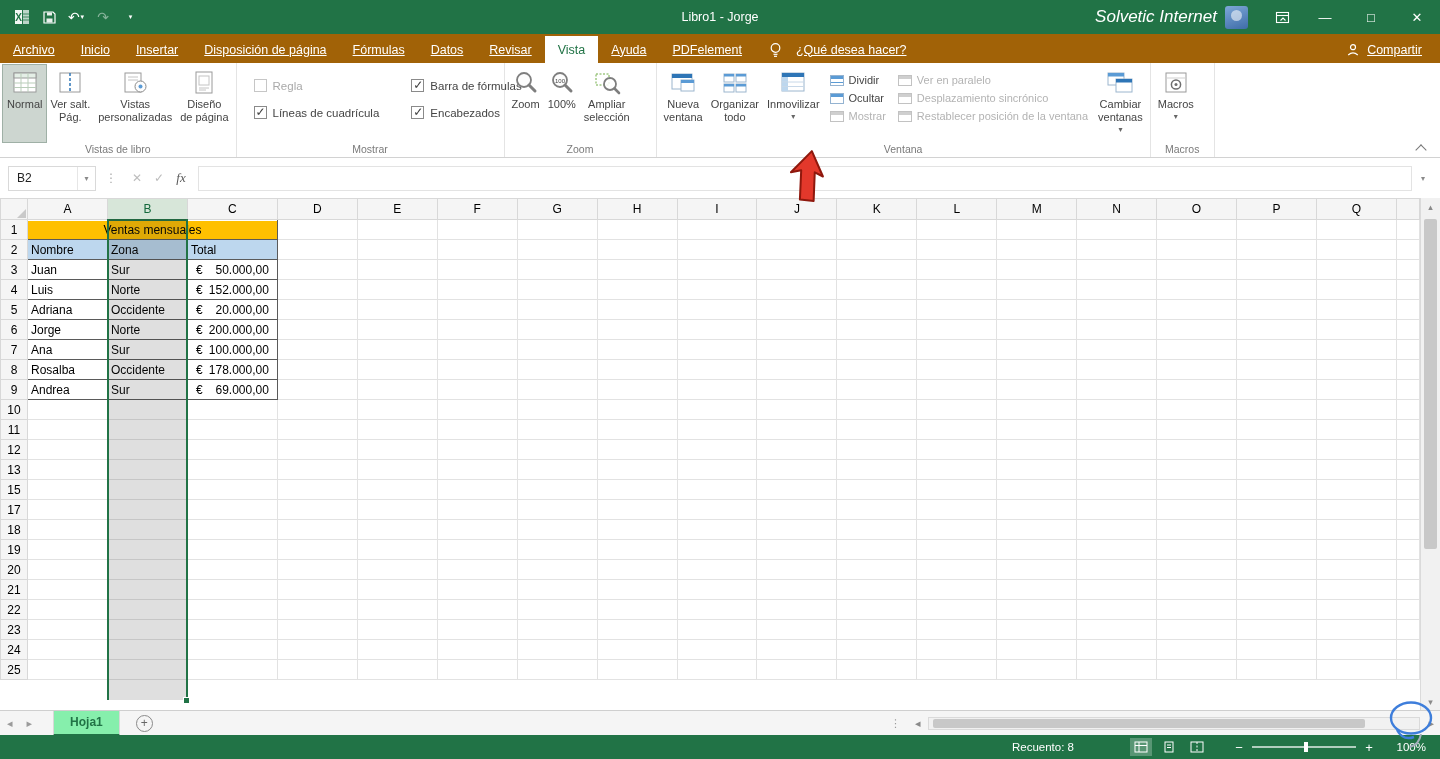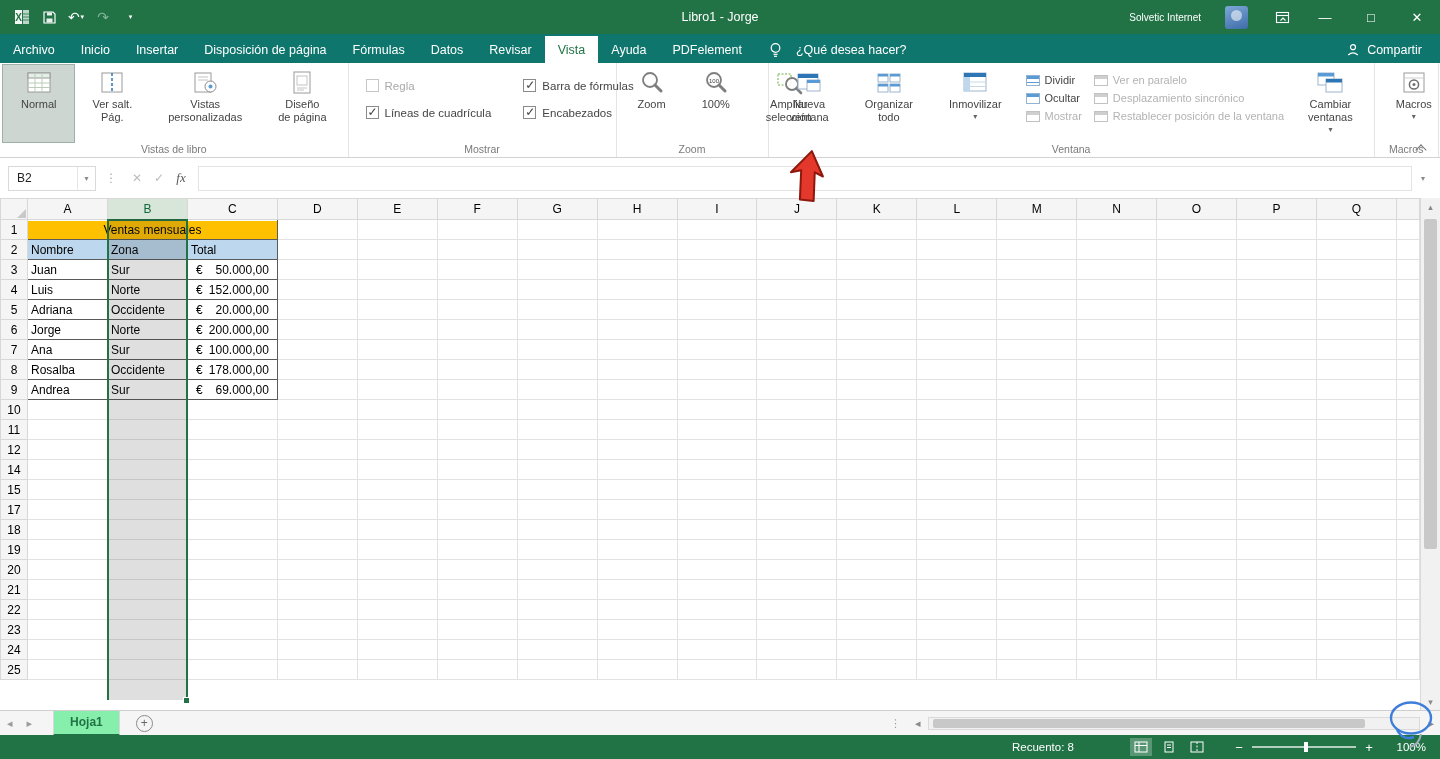--- a/index.html
+++ b/index.html
@@ -8,39 +8,39 @@
   .app { position:relative; width:1440px; height:759px; background:#fff; overflow:hidden; }
 
   
   .titlebar { position:absolute; top:0; left:0; right:0; height:34px; background:#217346; color:#fff; display:flex; align-items:center; }
   .qat { display:flex; align-items:center; gap:3px; padding-left:10px; z-index:2; }
   .qat-btn { min-width:24px; height:26px; display:flex; align-items:center; justify-content:center; font-size:14px; color:#fff; }
   .qat-btn .mini { font-size:7px; margin-left:1px; }
   .qat-btn.dis { opacity:.45; }
   .tb-title { position:absolute; left:0; right:0; top:0; height:34px; display:flex; align-items:center; justify-content:center; font-size:12.5px; pointer-events:none; }
   .tb-right { margin-left:auto; display:flex; align-items:center; height:100%; z-index:2; }
-  .tb-user { font-size:10px; margin-right:24px; }
+  .tb-user { font-size:17px; margin-right:8px;font-style:italic; }
   .avatar { width:23px; height:23px; border-radius:3px; background:linear-gradient(160deg,#7EA8D8,#3E6CA8); margin-right:14px; position:relative; }
   .avatar::after { content:""; position:absolute; left:6px; top:4px; width:11px; height:11px; border-radius:50%; background:rgba(255,255,255,.55); }
   .winbtn { width:46px; height:34px; display:flex; align-items:center; justify-content:center; font-size:13px; }
   .ribopt { width:40px; }
 
   
-  .tabrow { position:absolute; top:34px; left:0; right:0; height:29px; background:#0f766e; display:flex; align-items:flex-end; color:#fff; }
+  .tabrow { position:absolute; top:34px; left:0; right:0; height:29px; background:#a16207; display:flex; align-items:flex-end; color:#fff;text-decoration:underline; }
   .tab { height:27px; padding:0 13px; font-size:12.5px; display:flex; align-items:center; white-space:nowrap; }
   .tab.active { background:#fff; color:#217346; }
   .tellme { height:27px; display:flex; align-items:center; gap:14px; padding:0 14px; font-size:12.5px; }
   .share { margin-left:auto; height:27px; display:flex; align-items:center; gap:7px; padding:0 18px; font-size:12.5px; }
 
   
   .ribbon { position:absolute; top:63px; left:0; right:0; height:95px; background:#fff; border-bottom:1px solid #D2D2D2; display:flex; }
   .rgroup { position:relative; border-right:1px solid #E4E4E4; padding:2px 3px 15px; flex:none; }
   .glabel { position:absolute; bottom:2px; left:0; right:0; text-align:center; font-size:10.5px; color:#7A7A7A; white-space:nowrap; }
   .bigbtns { display:flex; height:100%; align-items:stretch; }
-  .bigbtn { display:flex; flex-direction:column; align-items:center; padding:5px 18px 2px; font-size:11px; color:#444; text-align:center; line-height:1.18; gap:2px; }
+  .bigbtn { display:flex; flex-direction:column; align-items:center; padding:5px 4px 2px; font-size:11px; color:#444; text-align:center; line-height:1.18; gap:2px; }
   .bigbtn .lbl { white-space:pre-line; }
   .bigbtn.selected { background:#CDD6D0; outline:1px solid #9FB0A6; }
   .bigbtn .dd, .smallbtn .dd { font-size:8px; color:#666; line-height:1; }
   .mostrar-grid { display:grid; grid-template-rows:repeat(2,auto); grid-auto-flow:column; gap:14px 32px; padding:14px 16px 0 14px; }
   .chk { display:flex; align-items:center; gap:6px; font-size:11.5px; color:#444; white-space:nowrap; }
   .chk .box { width:13px; height:13px; border:1px solid #8A8A8A; background:#fff; position:relative; flex:none; }
   .chk.checked .box::after { content:"✓"; position:absolute; top:-2px; left:1px; font-size:12px; color:#3F3F3F; }
   .chk.dis { color:#A9A9A9; }
   .chk.dis .box { border-color:#C6C6C6; }
   .vent-wrap { display:flex; align-items:stretch; height:100%; }
@@ -719,21 +719,21 @@
             <td class="ecell"></td>
             <td class="ecell"></td>
             <td class="ecell"></td>
             <td class="ecell"></td>
             <td class="ecell"></td>
             <td class="ecell"></td>
             <td class="ecell"></td>
             <td class="ecell"></td>
           </tr>
           <tr>
-            <td class="rh">14</td>
+            <td class="rh">13</td>
             <td class="ecell"></td>
             <td class="ecell"></td>
             <td class="ecell"></td>
             <td class="ecell"></td>
             <td class="ecell"></td>
             <td class="ecell"></td>
             <td class="ecell"></td>
             <td class="ecell"></td>
             <td class="ecell"></td>
             <td class="ecell"></td>

